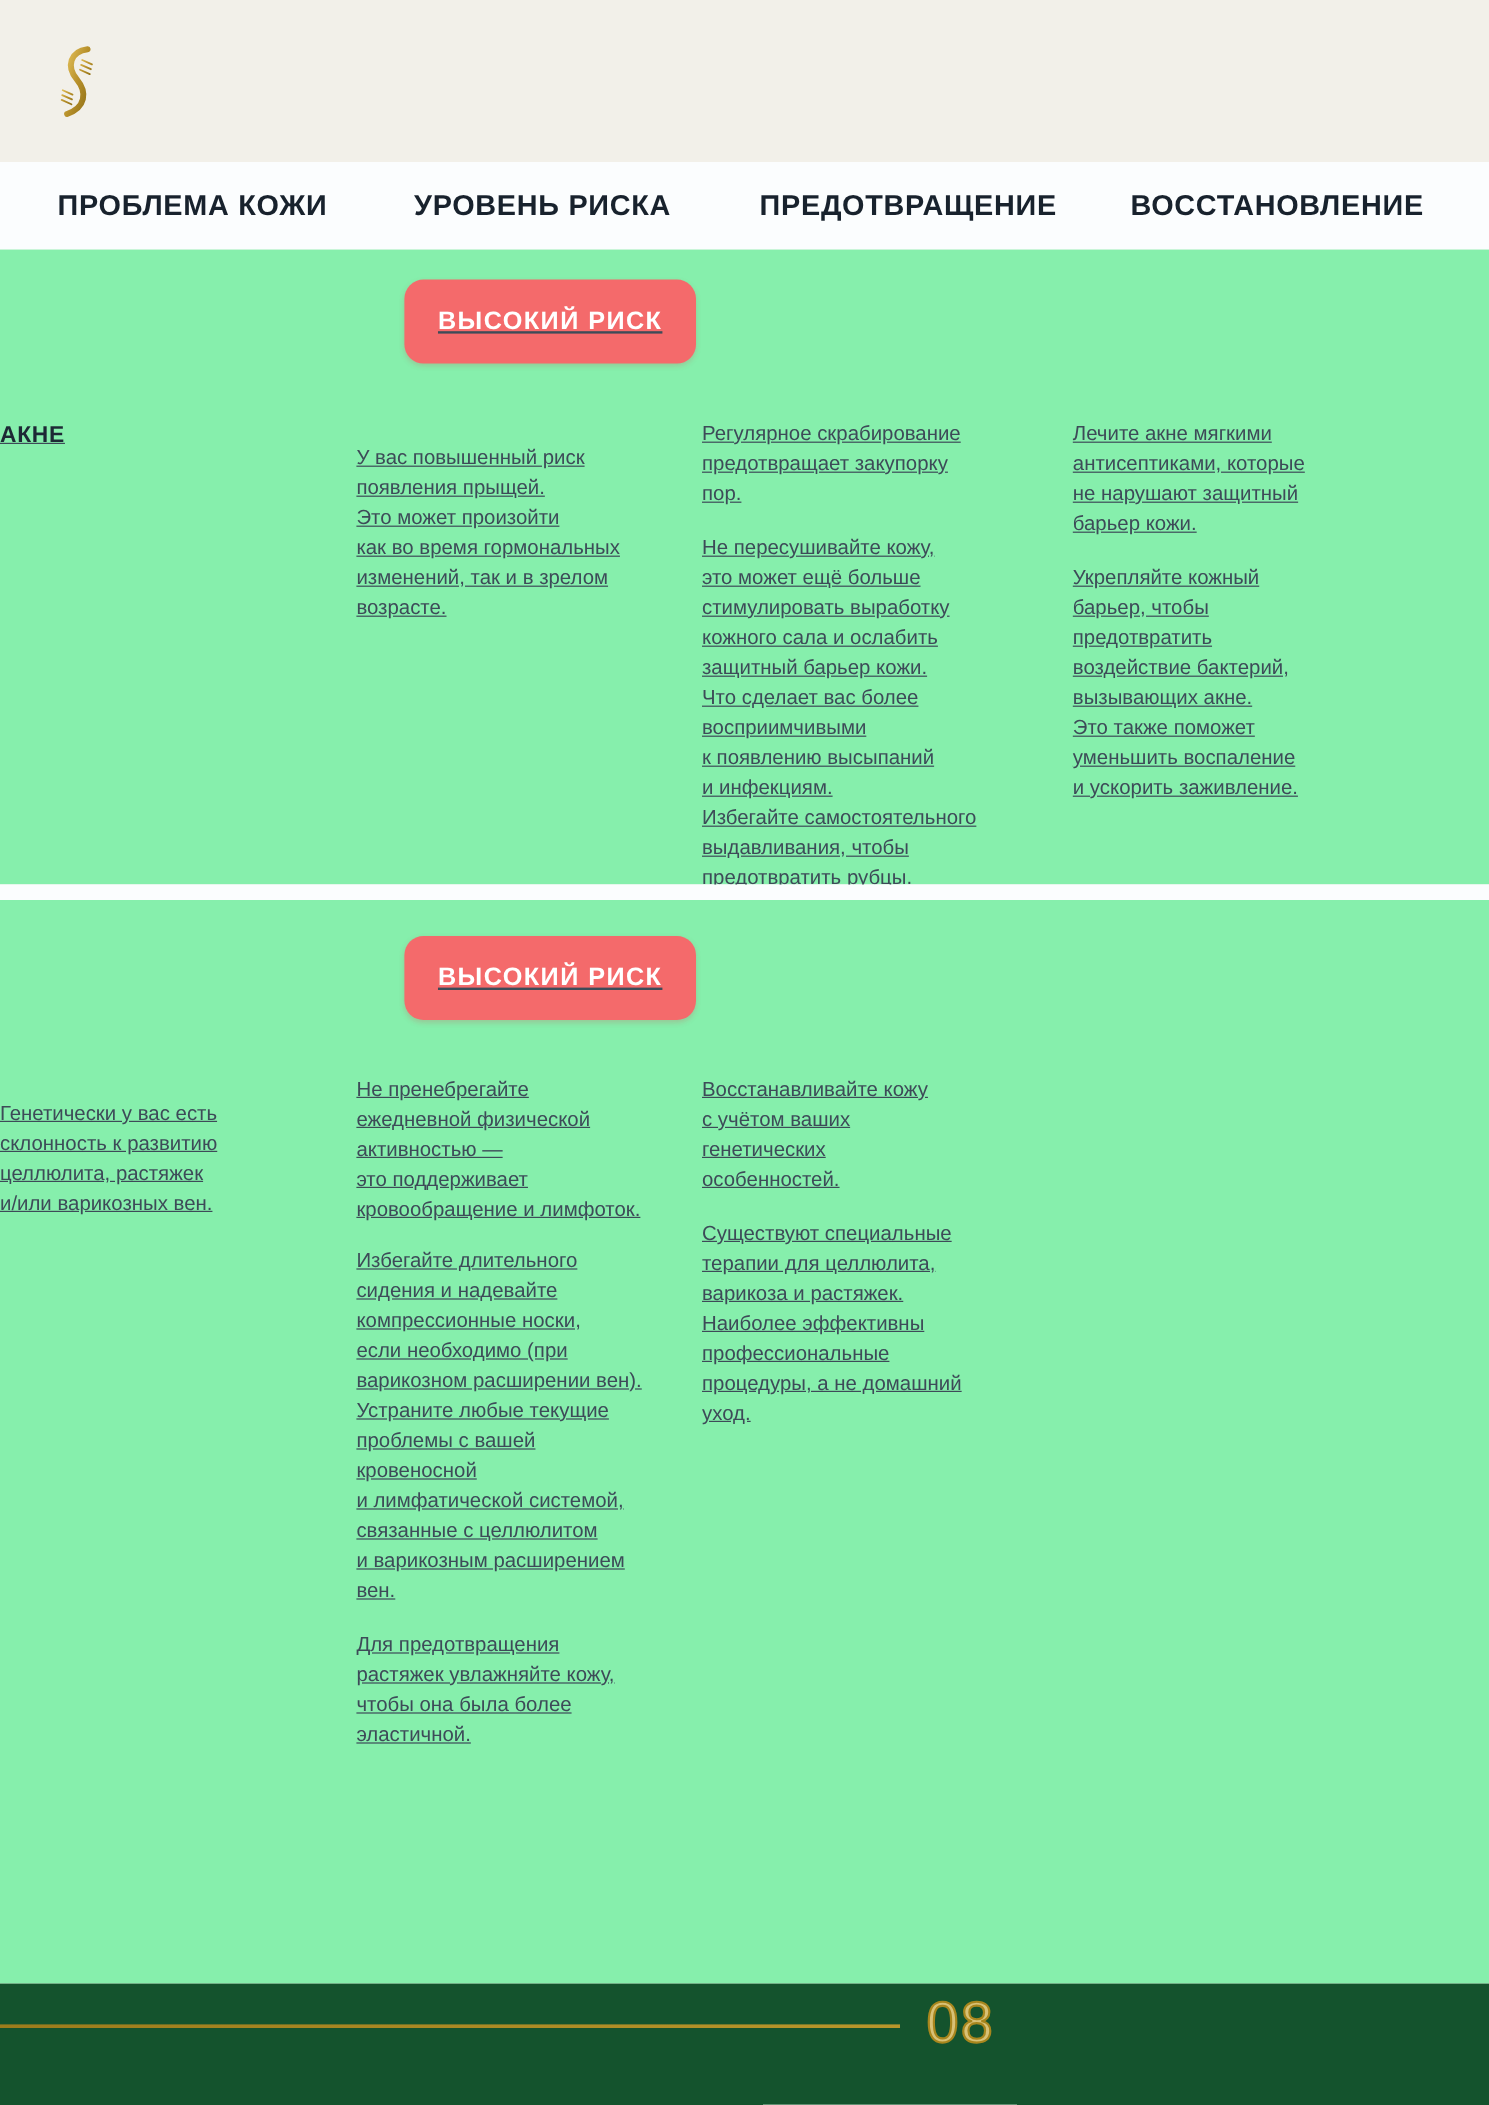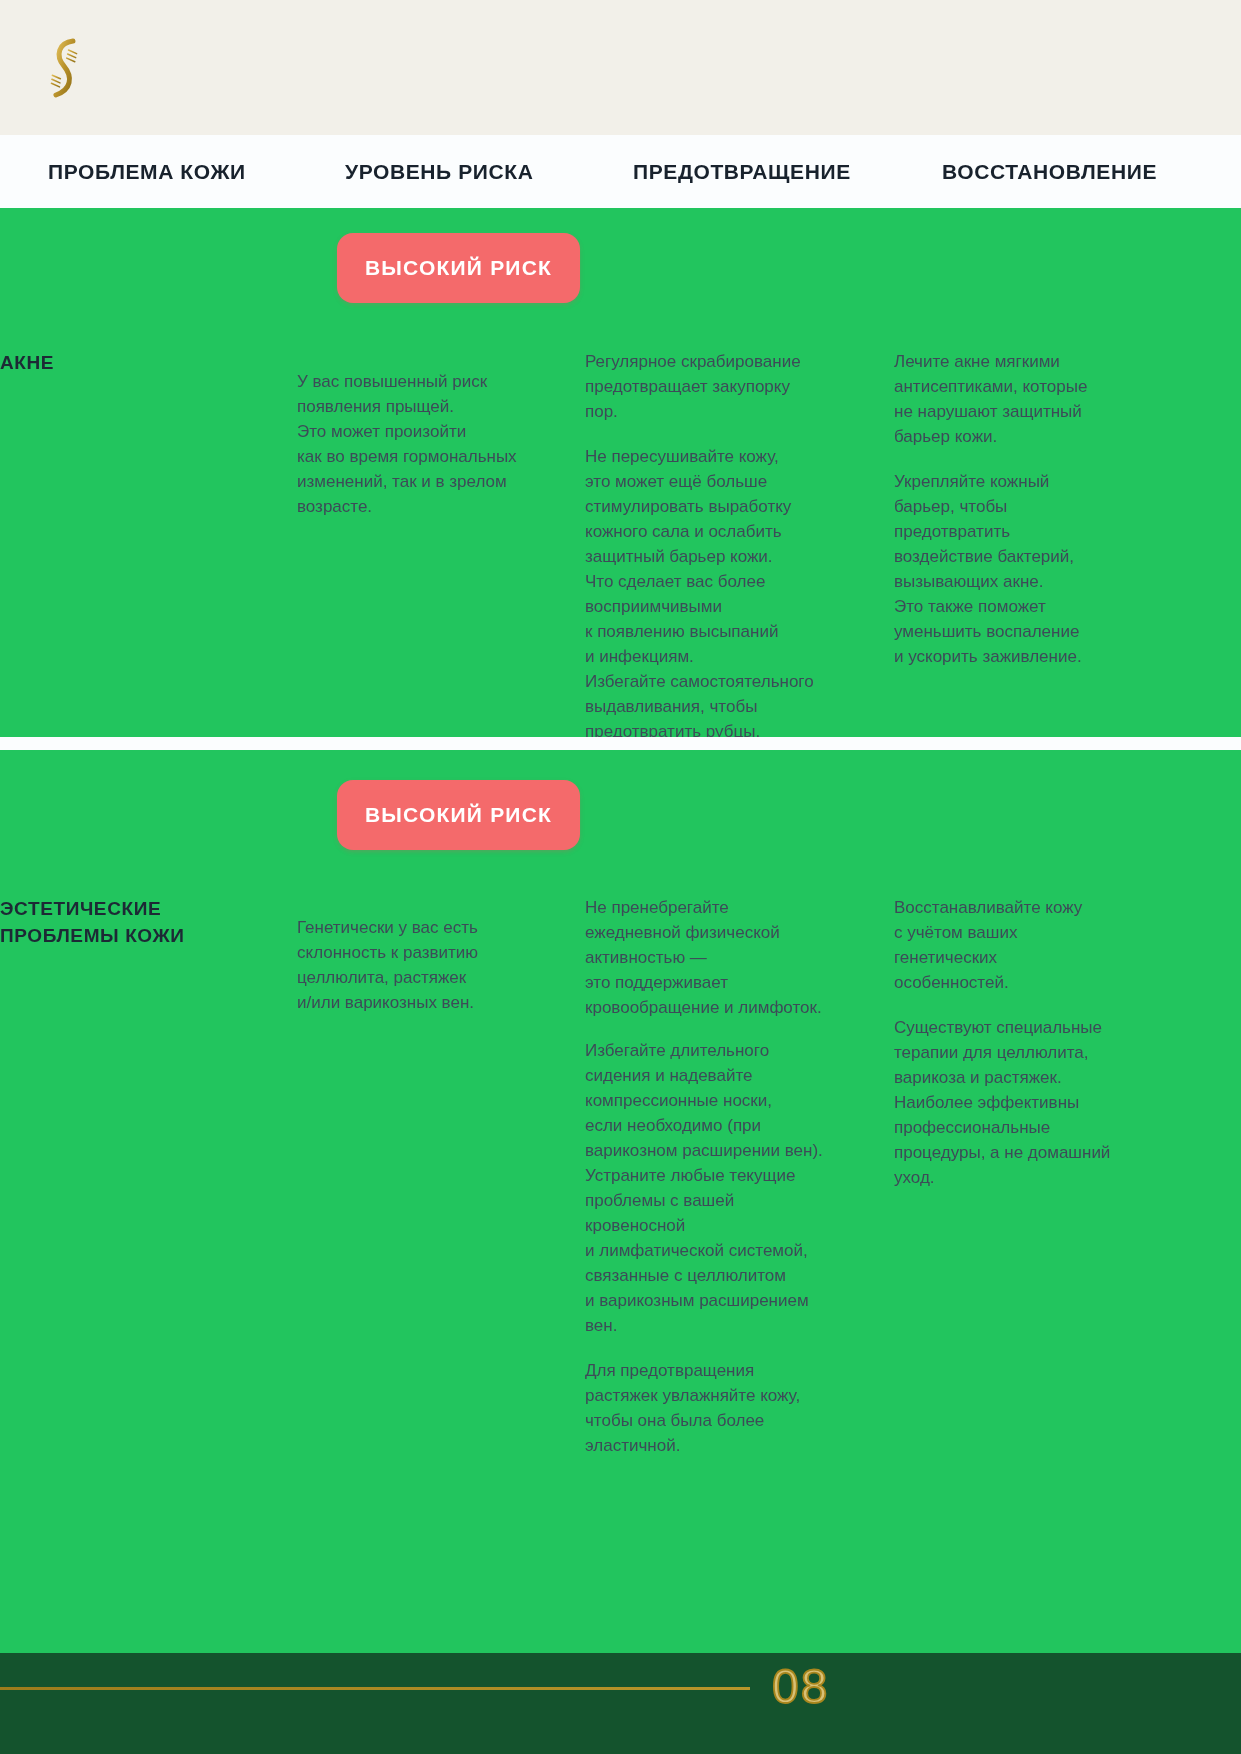--- a/index.html
+++ b/index.html
@@ -17,29 +17,30 @@
 
   .header-band {
     height:73px;
     background:#fbfdfe;
     display:grid;
     grid-template-columns:297px 288px 309px 1fr;
     padding-left:48px;
     align-items:center;
   }
   .header-cell {
-    font-size:21px;
+    font-size:24px;
     font-weight:700;
     letter-spacing:0.6px;
     color:#18222d;
   }
 
   .section {
-    background:#22c55e;
+    background:#86efac;
     overflow:hidden;
+    text-decoration:underline;
   }
   .section-1 { height:529px; padding-top:25px; }
   .section-2 { height:903px; padding-top:30px; }
   .section-gap { height:13px; background:#fbfdfe; }
 
   .badge {
     margin-left:337px;
     width:243px;
     height:70px;
     background:#f46a6b;
@@ -177,22 +178,20 @@
   </div>
 </div>
 
 <div class="section-gap"></div>
 
 <div class="section section-2">
   <div class="badge">
     <span>ВЫСОКИЙ РИСК</span>
   </div>
   <div class="row">
-    <div class="problem-title">ЭСТЕТИЧЕСКИЕ
-ПРОБЛЕМЫ КОЖИ</div>
     <div class="cell">
       <p>Генетически у вас есть
 склонность к развитию
 целлюлита, растяжек
 и/или варикозных вен.</p>
     </div>
     <div class="cell">
       <p>Не пренебрегайте
 ежедневной физической
 активностью —

